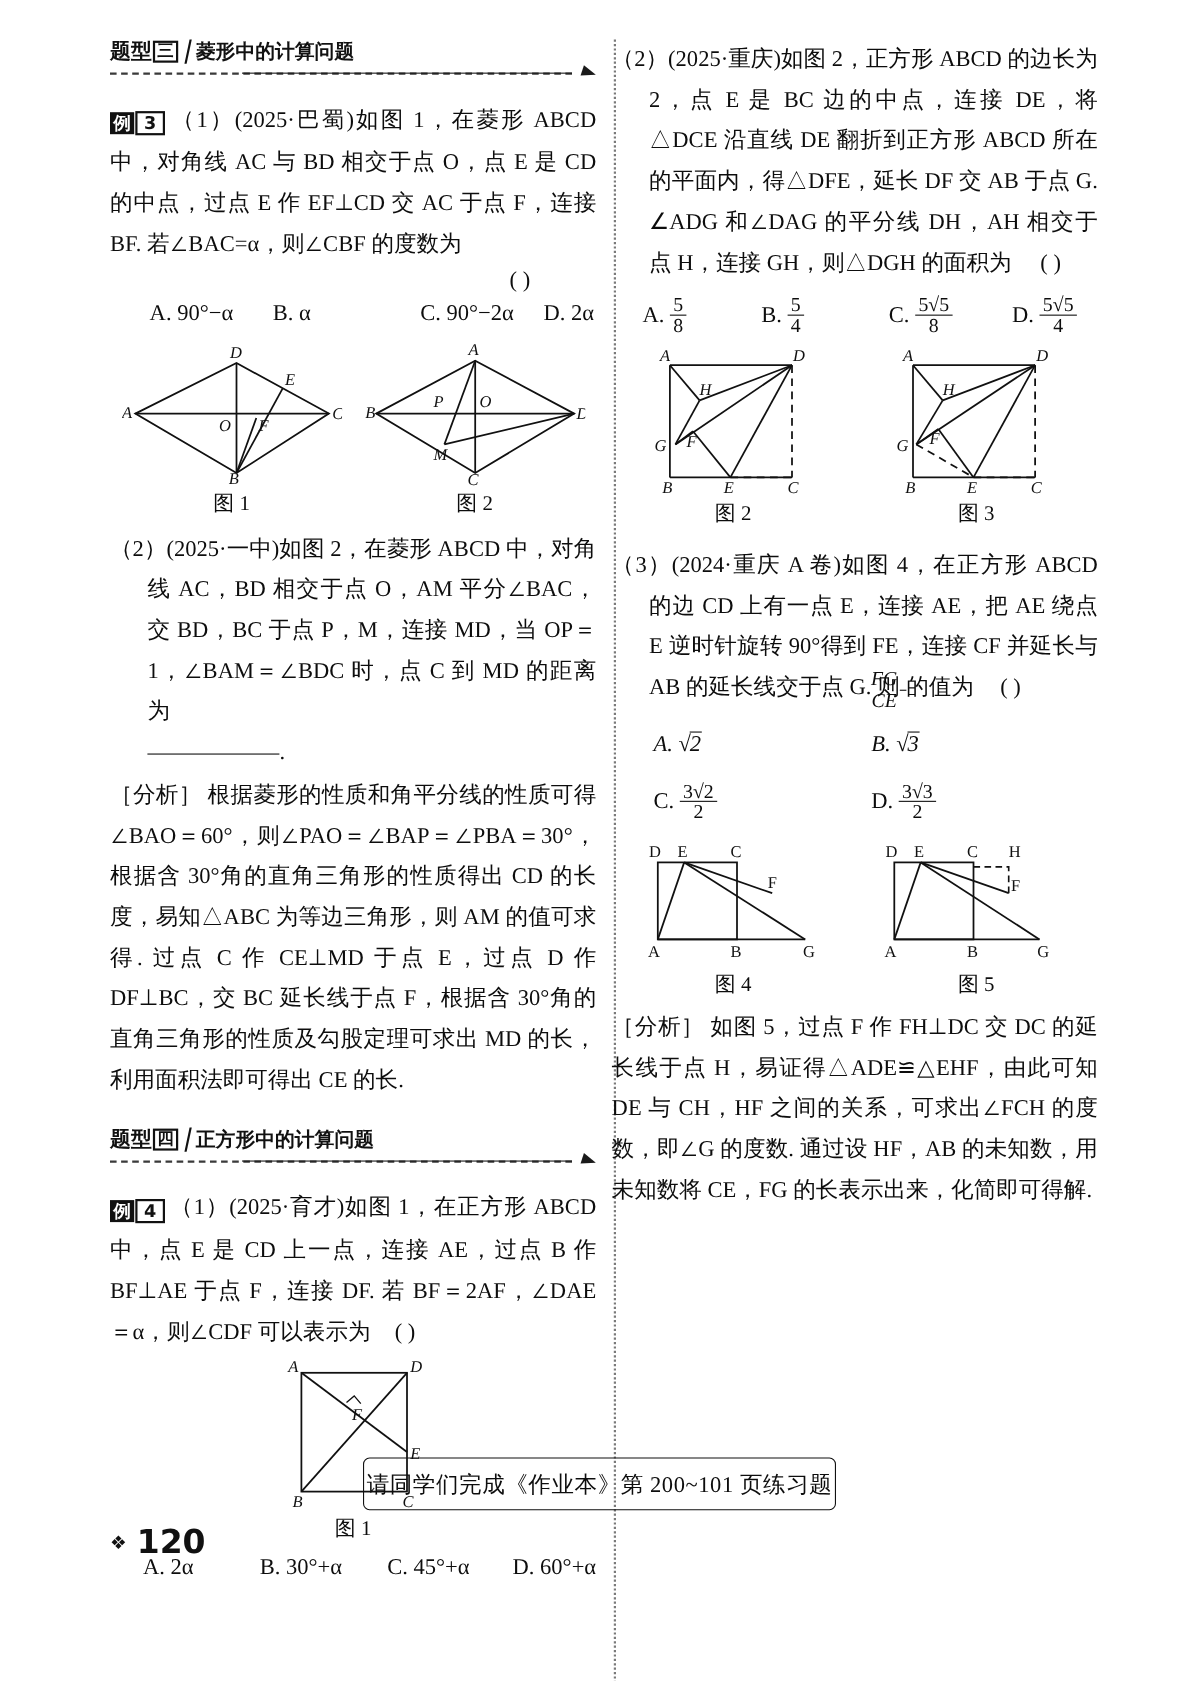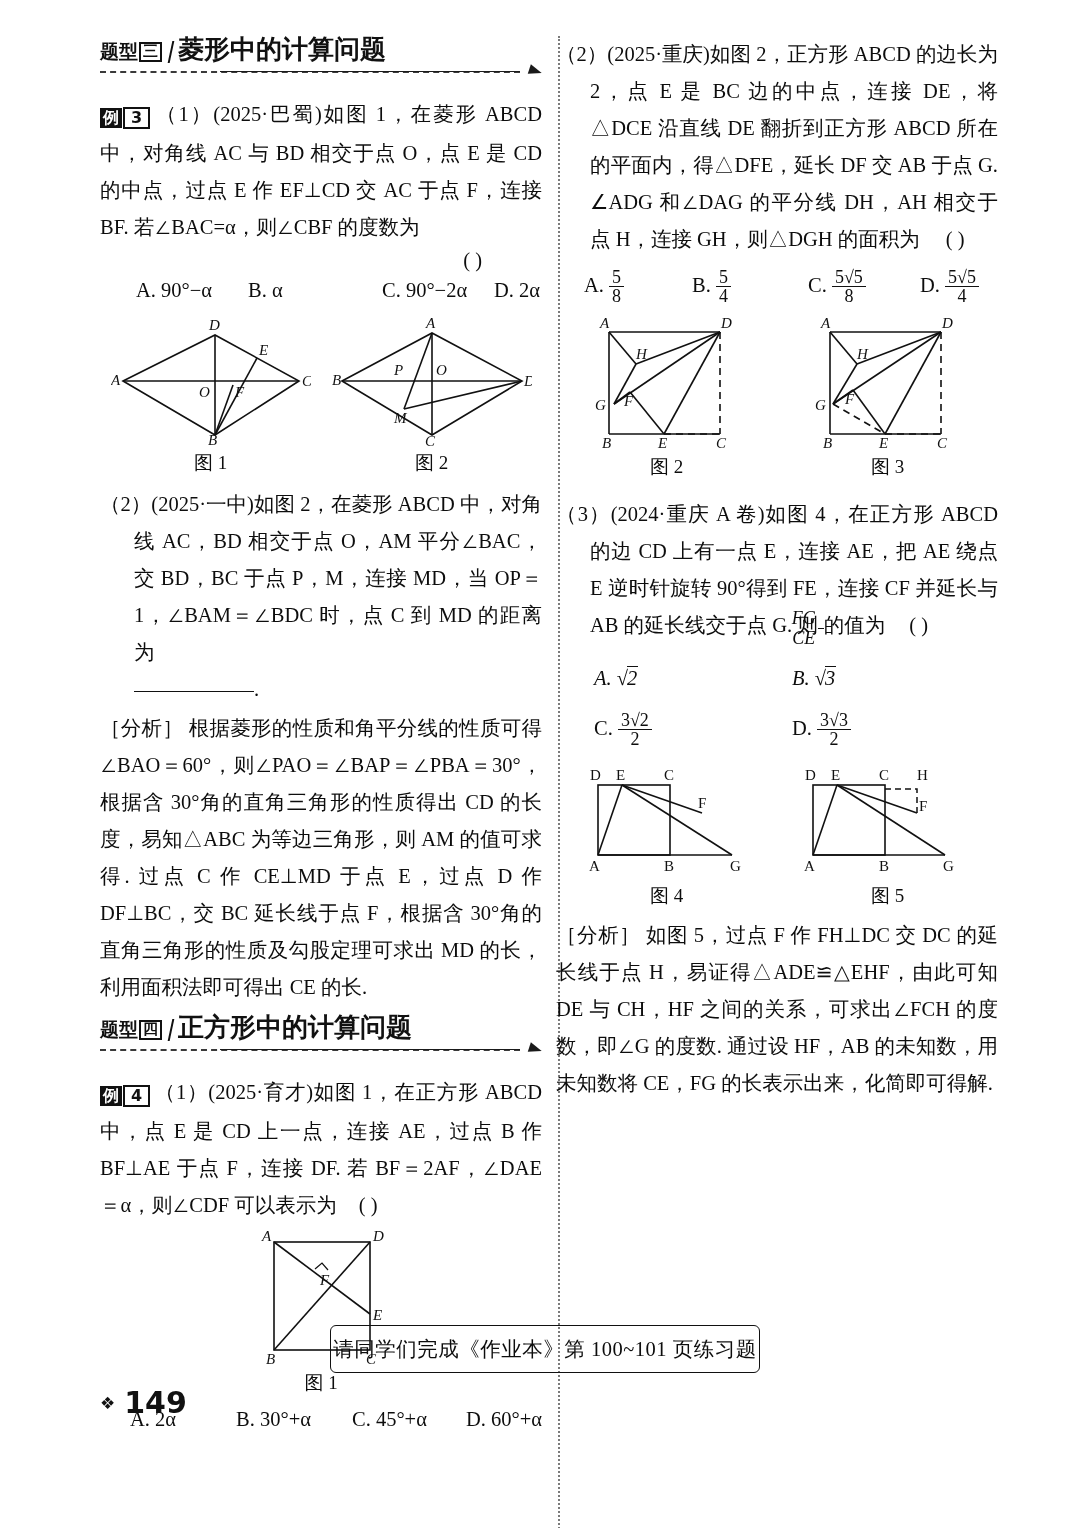--- a/index.html
+++ b/index.html
@@ -36,21 +36,21 @@
     display:inline-block;border:2px solid #111;
     padding:0px 2px;margin-left:1px;font-size:15px;line-height:1.05;
     vertical-align:2px;
   }
   .sec-sep{
     display:inline-block;width:2px;height:22px;background:#111;
     margin:0 6px 2px 8px;transform:skewX(-12deg);
   }
   .sec-title{
     font-family:"DejaVu Sans", sans-serif;
-    font-weight:bold;font-size:26px;color:#111;line-height:1;
+    font-weight:bold;font-size:18px;color:#111;line-height:1;
     padding-bottom:3px;white-space:nowrap;
   }
   .sec-rule{position:relative;height:12px;margin-top:3px;}
   .sec-rule .dash{
     position:absolute;left:0;right:22px;top:3px;
     border-top:2px dashed #3a3a3a;
   }
   .sec-rule .solid{
     position:absolute;left:120px;right:22px;top:3px;
     border-top:1.6px solid #1a1a1a;
@@ -203,21 +203,21 @@
     </p>
     <p class="ptxt indent-body" style="margin-top:0;">
       <span class="fillblank"></span><span>.</span>
     </p>
 
     <p class="ptxt" style="margin-top:2px;">
       <span>［分析］</span>
       <span>根据菱形的性质和角平分线的性质可得∠BAO＝60°，则∠PAO＝∠BAP＝∠PBA＝30°，根据含 30°角的直角三角形的性质得出 CD 的长度，易知△ABC 为等边三角形，则 AM 的值可求得. 过点 C 作 CE⊥MD 于点 E，过点 D 作 DF⊥BC，交 BC 延长线于点 F，根据含 30°角的直角三角形的性质及勾股定理可求出 MD 的长，利用面积法即可得出 CE 的长.</span>
     </p>
 
-    <div class="sec-head" style="margin-top:8px;">
+    <div class="sec-head" style="margin-top:24px;">
       <div class="sec-head-row">
         <span class="sec-tag"><span>题型</span><span class="sec-num">四</span></span>
         <span class="sec-sep"></span>
         <span class="sec-title">正方形中的计算问题</span>
       </div>
       <div class="sec-rule">
         <div class="dash"></div>
           <div class="solid"></div>
         <div class="arrow"></div>
       </div>
@@ -439,21 +439,21 @@
       </div>
     </div>
 
     <p class="ptxt" style="margin-top:8px;">
       <span>［分析］</span>
       <span>如图 5，过点 F 作 FH⊥DC 交 DC 的延长线于点 H，易证得△ADE≌△EHF，由此可知 DE 与 CH，HF 之间的关系，可求出∠FCH 的度数，即∠G 的度数. 通过设 HF，AB 的未知数，用未知数将 CE，FG 的长表示出来，化简即可得解.</span>
     </p>
   </div>
 
   <div class="banner">
-    <span>请同学们完成《作业本》第 100~101 页练习题</span>
+    <span>请同学们完成《作业本》第 200~101 页练习题</span>
   </div>
 
   <div class="pagenum">
     <span class="mark">❖</span>
-    <span class="num">149</span>
+    <span class="num">120</span>
   </div>
 
 </div>
 
 </body></html>

